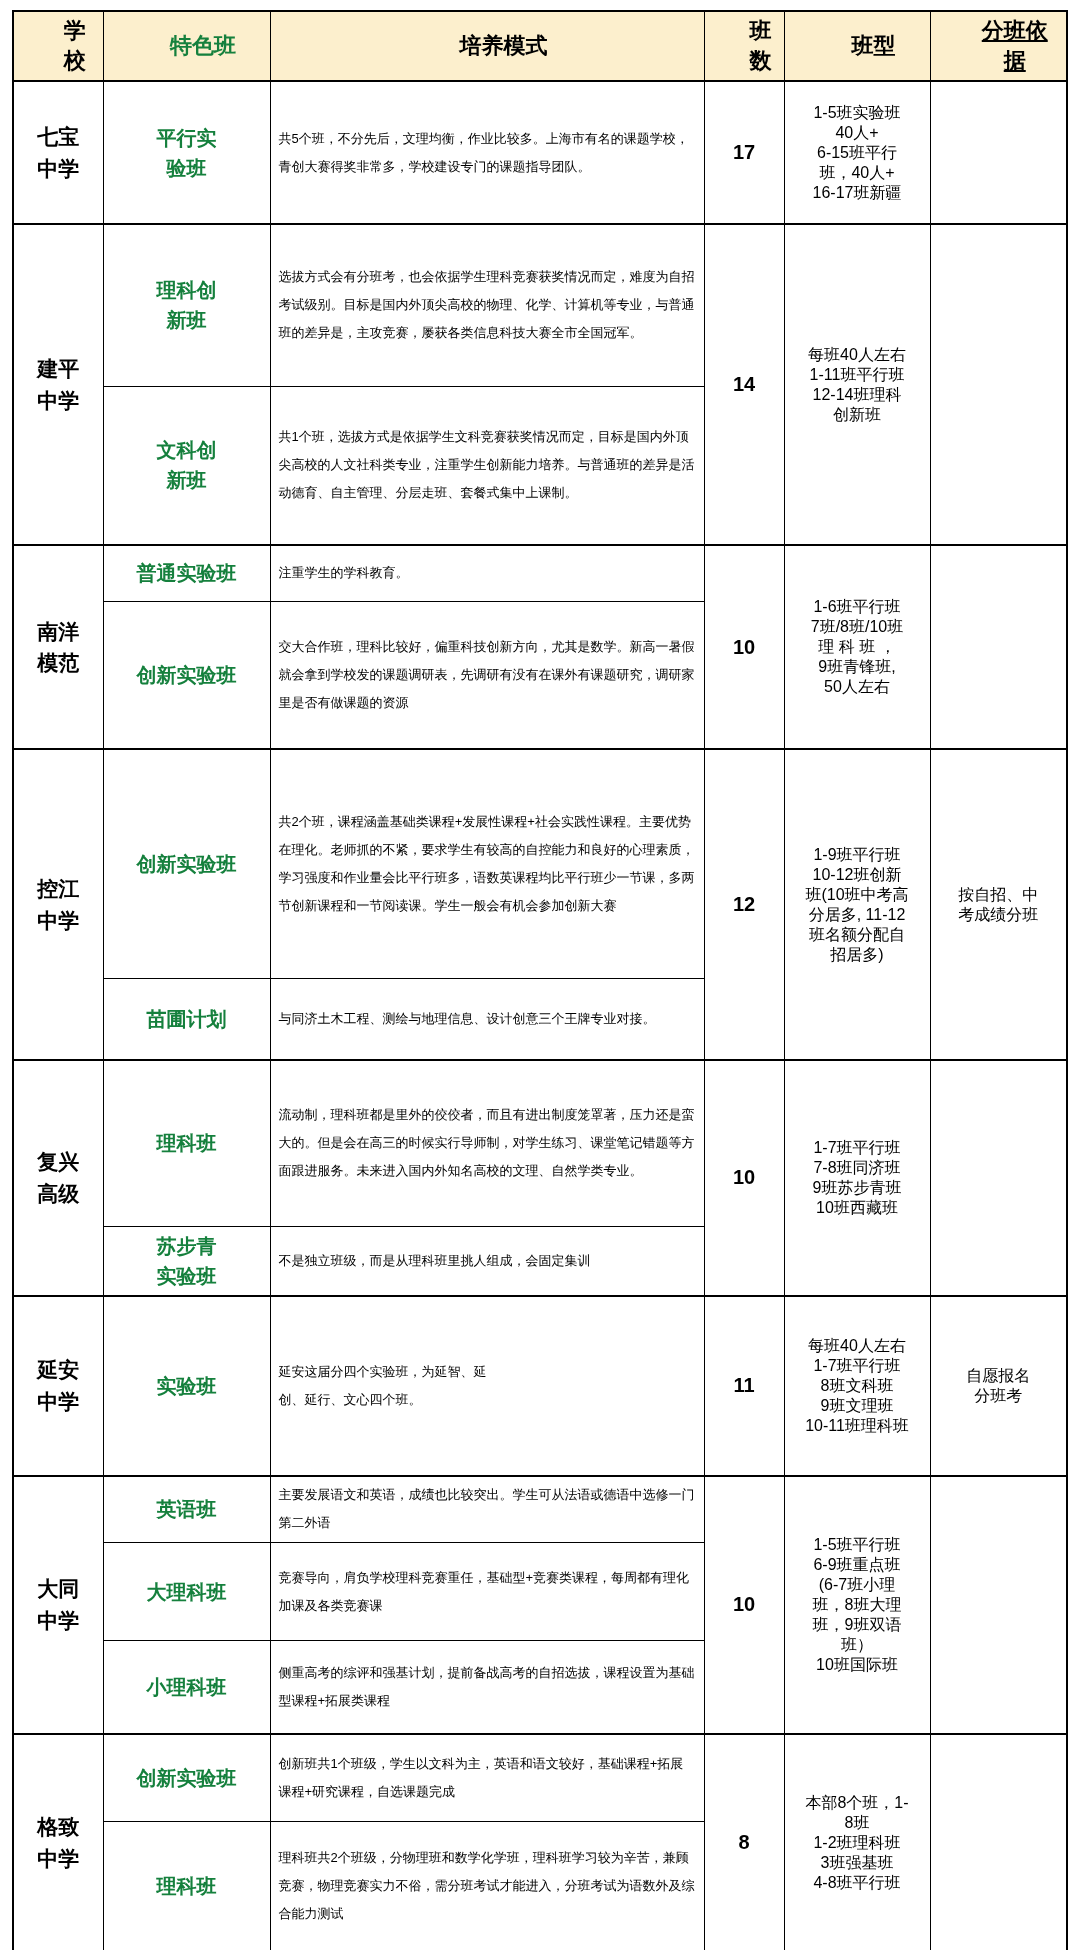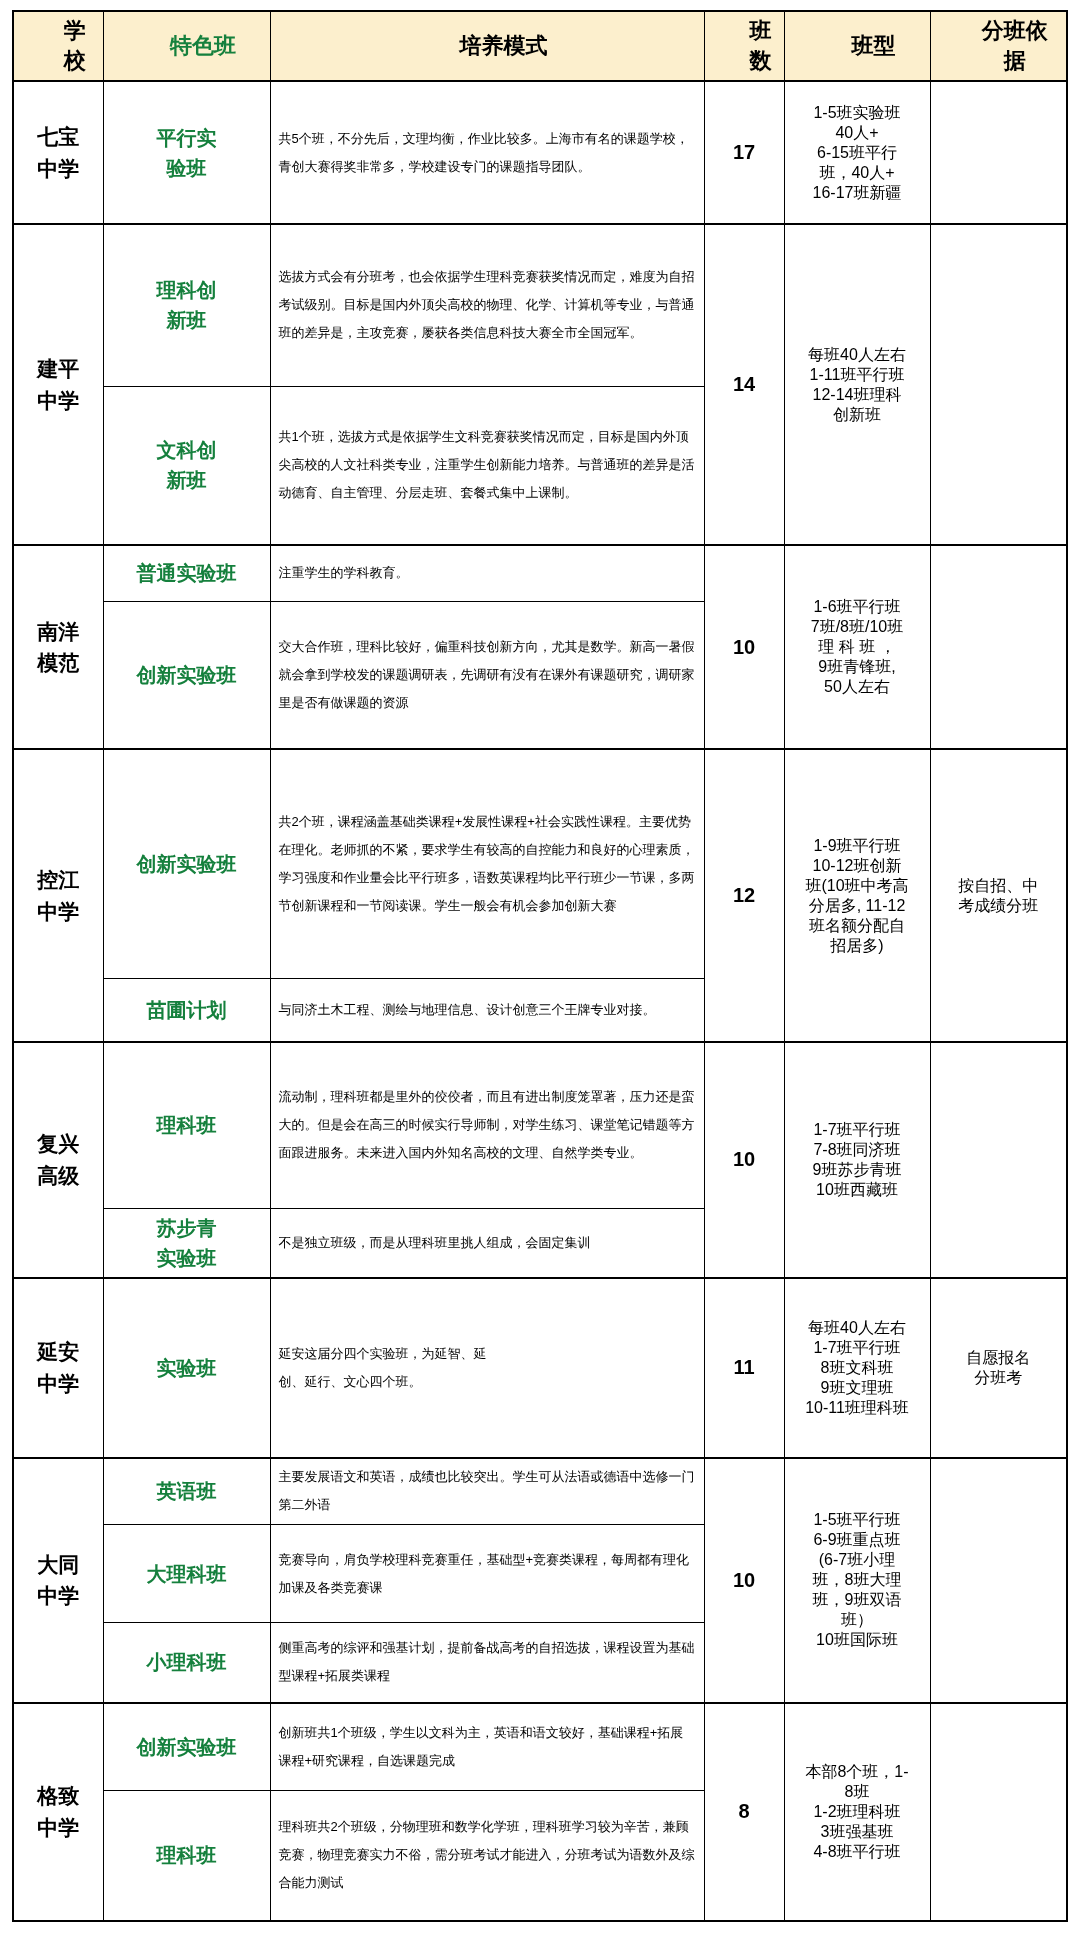--- a/index.html
+++ b/index.html
@@ -35,21 +35,21 @@
   tr.head > th {
     background: #FCEFCD;
     height: 60px;
     font-size: 22px;
     font-weight: bold;
     text-align: center;
     vertical-align: middle;
     padding-left: 41px;
   }
   th.red-h { color: #15803d; }
-  th.normal-h { font-weight: normal; }
+  th.normal-h { font-weight: normal; text-decoration: underline; }
 
   td.school {
     font-weight: bold;
     font-size: 21px;
     text-align: center;
     vertical-align: middle;
     white-space: pre-line;
     line-height: 1.5;
   }
   td.label {
@@ -170,21 +170,21 @@
       <td class="count" rowspan="2">12</td>
       <td class="ctype" rowspan="2">1-9班平行班
 10-12班创新
 班(10班中考高
 分居多, 11-12
 班名额分配自
 招居多)</td>
       <td class="basis" rowspan="2">按自招、中
 考成绩分班</td>
     </tr>
-    <tr style="height:64px">
+    <tr style="height:82px">
       <td class="label">苗圃计划</td>
       <td class="mode">与同济土木工程、测绘与地理信息、设计创意三个王牌专业对接。</td>
     </tr>
 
     <tr class="group-start" style="height:166px">
       <td class="school" rowspan="2">复兴
 高级</td>
       <td class="label">理科班</td>
       <td class="mode">流动制，理科班都是里外的佼佼者，而且有进出制度笼罩著，压力还是蛮大的。但是会在高三的时候实行导师制，对学生练习、课堂笔记错题等方面跟进服务。未来进入国内外知名高校的文理、自然学类专业。</td>
       <td class="count" rowspan="2">10</td>
@@ -228,21 +228,21 @@
 班，8班大理
 班，9班双语
 班）
 10班国际班</td>
       <td class="basis" rowspan="3"></td>
     </tr>
     <tr style="height:98px">
       <td class="label">大理科班</td>
       <td class="mode">竞赛导向，肩负学校理科竞赛重任，基础型+竞赛类课程，每周都有理化加课及各类竞赛课</td>
     </tr>
-    <tr style="height:80px">
+    <tr style="height:93px">
       <td class="label">小理科班</td>
       <td class="mode">侧重高考的综评和强基计划，提前备战高考的自招选拔，课程设置为基础型课程+拓展类课程</td>
     </tr>
 
     <tr class="group-start" style="height:88px">
       <td class="school" rowspan="2">格致
 中学</td>
       <td class="label">创新实验班</td>
       <td class="mode">创新班共1个班级，学生以文科为主，英语和语文较好，基础课程+拓展课程+研究课程，自选课题完成</td>
       <td class="count" rowspan="2">8</td>

